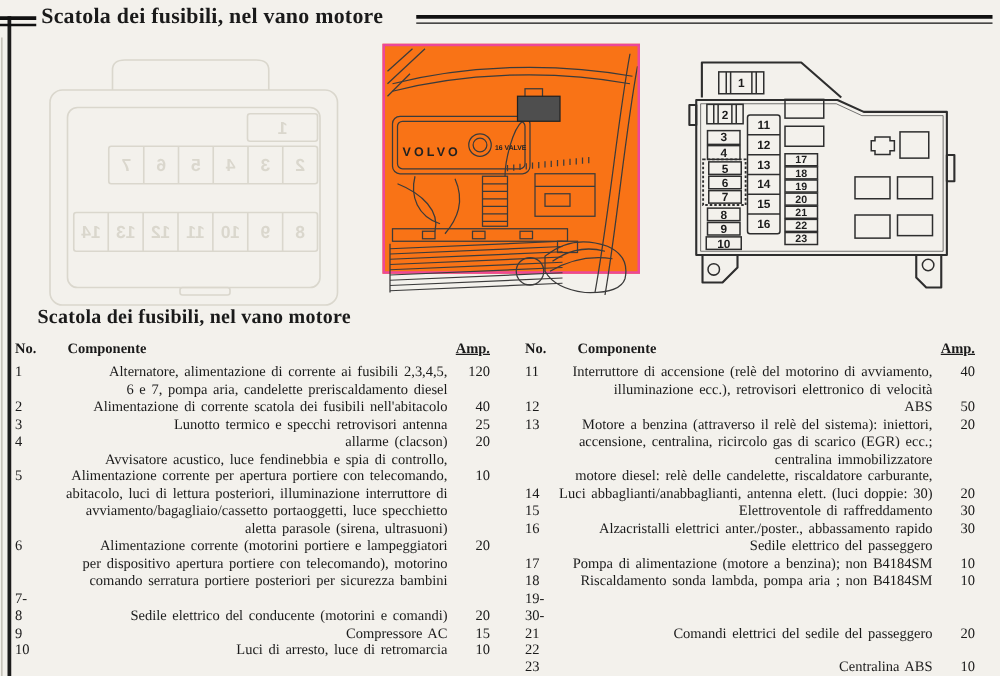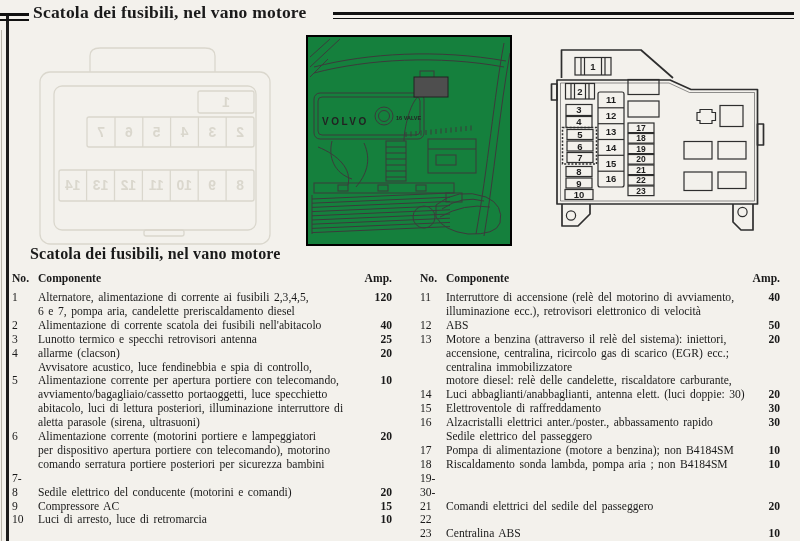--- a/index.html
+++ b/index.html
@@ -14,36 +14,36 @@
   .vrule-faint{position:absolute;left:1px;top:30px;width:1px;height:511px;background:#b9b5ab;}
   .trl-a{position:absolute;left:0;top:13px;width:29px;height:2.6px;background:#111;}
   .trl-b{position:absolute;left:0;top:18.5px;width:29px;height:2px;background:#111;}
   .trr-a{position:absolute;left:333px;top:12px;width:461px;height:3px;background:#111;}
   .trr-b{position:absolute;left:333px;top:17.5px;width:461px;height:1.4px;background:#111;}
   
   .title{position:absolute;left:33px;top:2px;font-size:17.5px;font-weight:bold;letter-spacing:.2px;white-space:nowrap;}
   .section-heading{position:absolute;left:30px;top:245px;font-size:16px;font-weight:bold;letter-spacing:.2px;white-space:nowrap;}
   
   .ghost{position:absolute;left:28px;top:42px;width:256px;height:215px;opacity:.55;transform:scaleX(-1);}
-  .engine-fig{position:absolute;left:306px;top:35px;width:206px;height:211px;border:2px solid #000000;background:#15803d;box-sizing:border-box;}
+  .engine-fig{position:absolute;left:306px;top:35px;width:206px;height:184px;border:2px solid #ec4899;background:#f97316;box-sizing:border-box;}
   .fusebox{position:absolute;left:540px;top:40px;width:262px;height:200px;}
   .fuse-lbl{font-family:"Liberation Sans",sans-serif;font-weight:bold;fill:#1d1d1d;}
   .ghost-lbl{font-family:"Liberation Sans",sans-serif;font-weight:bold;fill:#c6c2b4;}
   
   .col{position:absolute;top:272px;font-size:11.6px;line-height:13.9px;}
   .col-left{left:12px;width:380px;}
   .col-right{left:420px;width:360px;}
   .thead{position:relative;height:14px;font-weight:bold;margin-bottom:5px;}
   .thead .h-no{position:absolute;left:0;top:0;}
-  .thead .h-comp{position:absolute;left:26px;top:0;}
-  .thead .h-amp{position:absolute;right:0;top:0;}
+  .thead .h-comp{position:absolute;left:42px;top:0;}
+  .thead .h-amp{position:absolute;right:0;top:0;text-decoration:underline;}
   .trow{position:relative;min-height:13.9px;}
   .trow .no{position:absolute;left:0;top:0;}
-  .trow .desc{margin:0 34px 0 26px;word-spacing:1.6px;}
-  .trow .amp{position:absolute;right:0;top:0;font-weight:bold;}
+  .trow .desc{margin:0 34px 0 26px;word-spacing:1.6px;text-align:right;}
+  .trow .amp{position:absolute;right:0;top:0;}
 </style>
 </head>
 <body>
 
 <div>
 
   <div class="vrule-faint"></div>
   <div class="vrule"></div>
   <div class="trl-a"></div>
   <div class="trl-b"></div>
@@ -266,22 +266,22 @@
           <div class="desc">
             <div>allarme  (clacson)</div>
             <div>Avvisatore acustico, luce fendinebbia e spia di controllo,</div>
           </div>
           <span class="amp">20</span>
         </div>
         <div class="trow">
           <span class="no">5</span>
           <div class="desc">
             <div>Alimentazione corrente per apertura portiere con telecomando,</div>
+            <div>abitacolo, luci di lettura posteriori, illuminazione interruttore di</div>
             <div>avviamento/bagagliaio/cassetto portaoggetti, luce specchietto</div>
-            <div>abitacolo, luci di lettura posteriori, illuminazione interruttore di</div>
             <div>aletta parasole (sirena, ultrasuoni)</div>
           </div>
           <span class="amp">10</span>
         </div>
         <div class="trow">
           <span class="no">6</span>
           <div class="desc">
             <div>Alimentazione corrente (motorini portiere e lampeggiatori</div>
             <div>per dispositivo apertura portiere con telecomando), motorino</div>
             <div>comando serratura portiere posteriori per sicurezza bambini</div>

